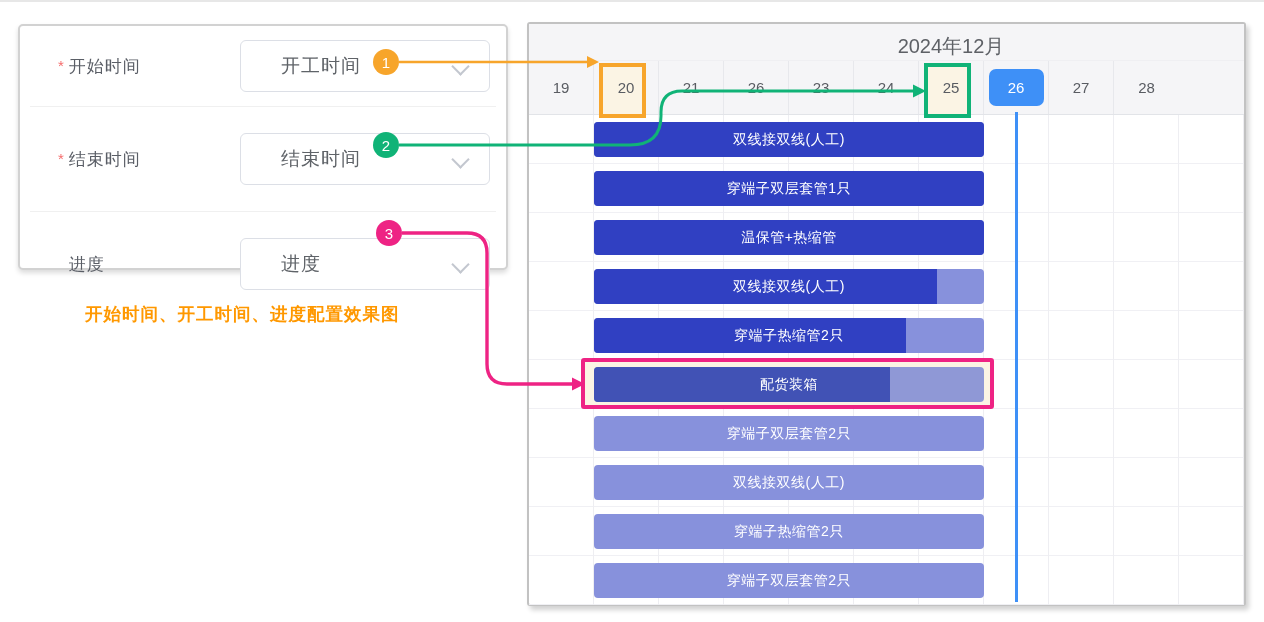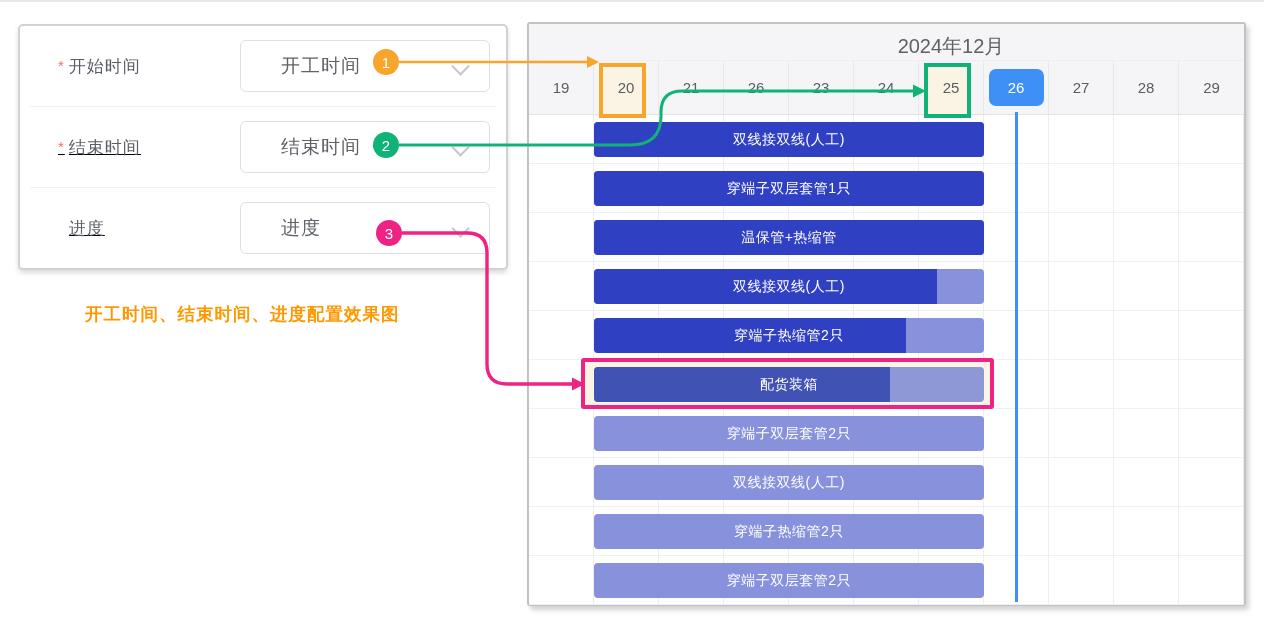--- a/index.html
+++ b/index.html
@@ -2,21 +2,21 @@
 <html style="--bar-dark: #3040c2; --bar-light: #8791dc; --bar6-dark: #4152b5; --bar6-light: #8f98d6; --today-blue: #3e90f7; --marker-orange: #f7a52b; --marker-green: #10b377; --marker-pink: #ee2384; --box-cream: #fbf4e4;"><head>
 <meta charset="utf-8">
 <style>
   html,body{margin:0;padding:0;background:#fff;}
   .page{position:relative;width:1264px;height:622px;overflow:hidden;background:#fff;
         font-family:"Liberation Sans","DejaVu Sans",sans-serif;border-top:2px solid #e7e7e7;}
   
   .form-panel{position:absolute;left:18px;top:22px;width:490px;height:246px;background:#fff;
       border:2px solid #d2d2d2;border-radius:5px;box-shadow:0 3px 5px rgba(0,0,0,.14);box-sizing:border-box;}
   .form-row{position:relative;height:80px;display:flex;align-items:center;}
-  .form-row + .form-row{border-top:1px solid #f0f0f0;margin:0 10px;padding:0 0;text-decoration:underline;}
+  .form-row + .form-row{border-top:1px solid #f0f0f0;margin:0 10px;padding:12px 0;}
   .form-row{margin:0 10px;}
   .field-label{margin-left:28px;font-size:17px;color:#5a5e66;letter-spacing:1px;}
   .star{color:#f56c6c;font-size:15px;margin-right:4px;vertical-align:1px;}
   .star.hidden{visibility:hidden;}
   .select-box{position:absolute;left:210px;top:50%;transform:translateY(-50%);width:250px;height:52px;
       border:1px solid #dcdfe6;border-radius:6px;background:#fff;display:flex;align-items:center;box-sizing:border-box;}
   .select-value{margin-left:40px;font-size:19px;color:#5f6368;letter-spacing:1px;}
   .chevron{position:absolute;right:22px;top:19px;width:11px;height:11px;border-right:2px solid #c3c7cf;
       border-bottom:2px solid #c3c7cf;transform:rotate(45deg);}
   .caption{position:absolute;left:85px;top:300px;font-size:17.5px;font-weight:bold;color:#ff9800;letter-spacing:1px;}
@@ -88,21 +88,21 @@
       <div class="field-label">
         <span class="star hidden">*</span><span class="lbl">进度</span>
       </div>
       <div class="select-box">
         <span class="select-value">进度</span>
         <span class="chevron"></span>
       </div>
     </div>
     </div>
 
-  <div class="caption">开工时间、结束时间、进度配置效果图</div>
+  <div class="caption">开始时间、开工时间、进度配置效果图</div>
 
   <div class="badge badge-1">1</div>
   <div class="badge badge-2">2</div>
   <div class="badge badge-3">3</div>
 
   <div class="gantt-panel">
     <div class="gantt-header">
       <div class="month-row">
         <div class="month-label">2024年12月</div>
       </div>
@@ -129,23 +129,20 @@
       <span class="day-num">25</span>
     </div>
           <div class="day-cell state-current">
       <span class="day-num">26</span>
     </div>
           <div class="day-cell state-normal">
       <span class="day-num">27</span>
     </div>
           <div class="day-cell state-normal">
       <span class="day-num">28</span>
-    </div>
-          <div class="day-cell state-normal">
-      <span class="day-num">29</span>
     </div>
         </div>
     </div>
     <div class="gantt-body">
         <div class="task-row" style="top: 0px;">
       <div class="task-bar">
         <div class="fill" style="width: 100%;"></div>
         <div class="bar-label">双线接双线(人工)</div>
       </div>
     </div>

